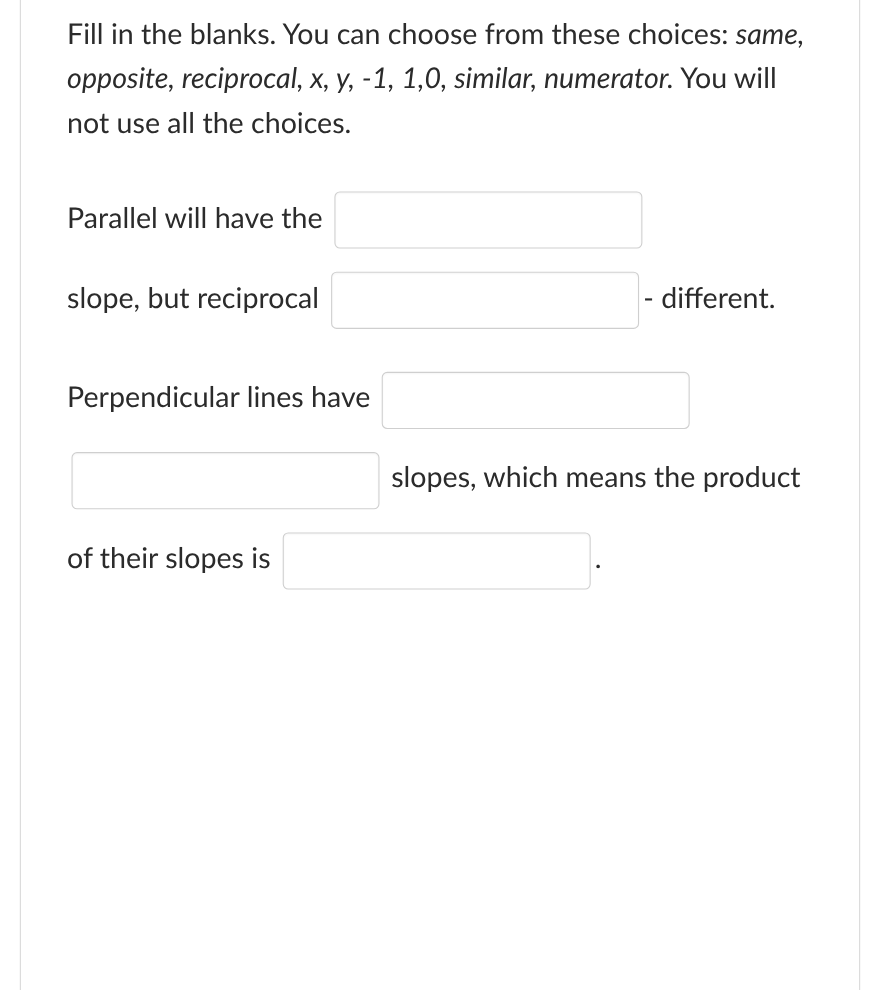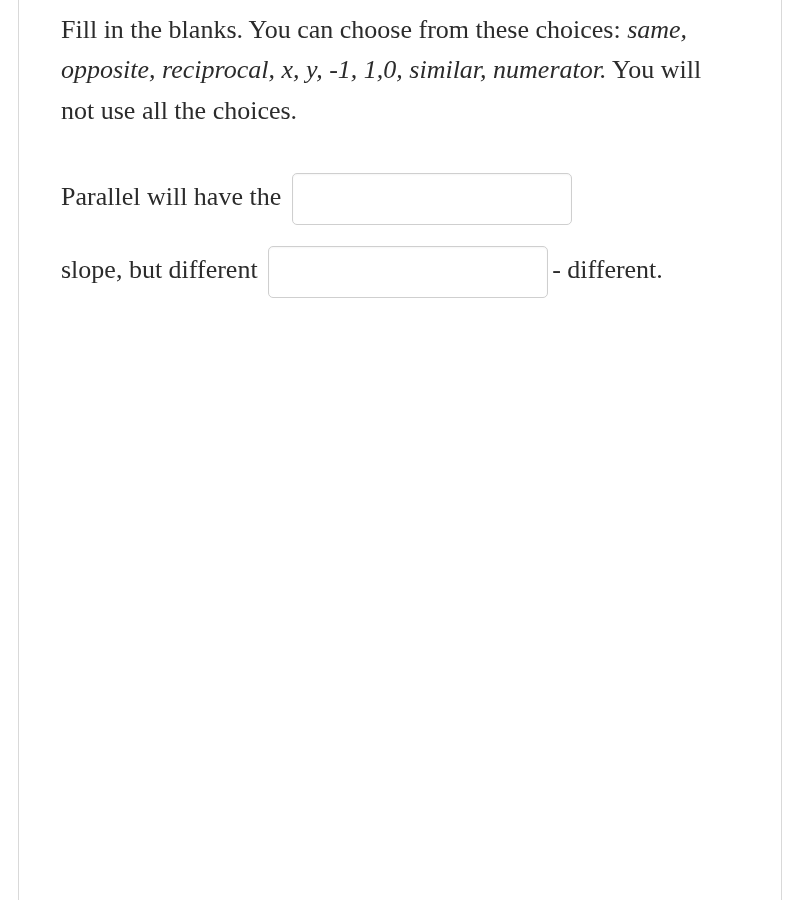--- a/index.html
+++ b/index.html
@@ -1,15 +1,15 @@
 <!DOCTYPE html>
 <html><head>
 <meta charset="utf-8">
 <style>
-  * { box-sizing: border-box; font-family: Liberation Serif, serif; }
+  * { box-sizing: border-box; }
   body {
     margin: 0;
     padding: 0;
     font-family: 'Lato', 'Helvetica Neue', Helvetica, Arial, sans-serif;
     background: #ffffff;
     width: 800px;
     height: 900px;
   }
   .container {
     border-left: 1px solid #d9d9d9;
@@ -56,18 +56,24 @@
 <body>
 
 <div class="container">
 
   <div class="instructions">
     <span>Fill in the blanks.  You can choose from these choices: </span><span class="choices">same, opposite, reciprocal, x, y, -1, 1,0, similar, numerator.</span><span> You will not use all the choices.</span>
   </div>
 
   <div class="fill-line">
     <span class="segment"><span>Parallel will have the </span><input type="text" class="blank-input" value="" style=""></span>
-    <span class="segment"><span>slope, but different </span><input type="text" class="blank-input" value="" style=""><span>-</span></span>
+    <span class="segment"><span>slope, but reciprocal </span><input type="text" class="blank-input" value="" style=""><span>-</span></span>
     <span>different.</span>
   </div>
 
+  <div class="fill-line para2">
+    <span class="segment"><span>Perpendicular lines have </span><input type="text" class="blank-input" value="" style=""></span>
+    <span class="segment"><input type="text" class="blank-input" value="" style=""><span> slopes, which means the</span></span>
+    <span>product of their slopes is</span>
+    <span class="segment"><input type="text" class="blank-input" value="" style=""><span>.</span></span>
+  </div>
 
 </div>
 
 </body></html>

